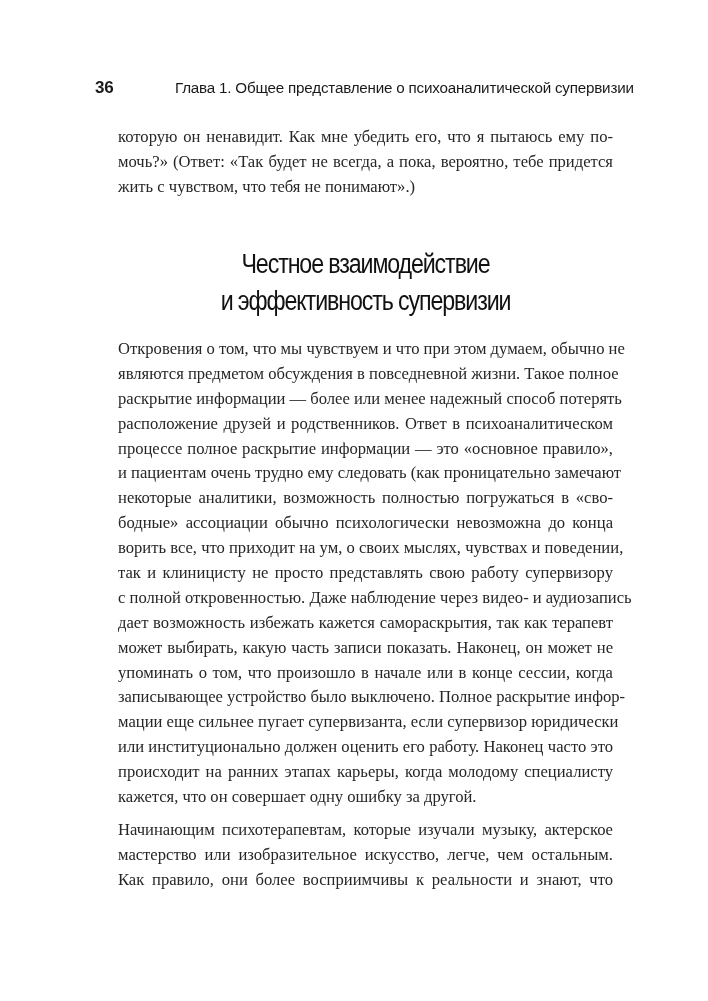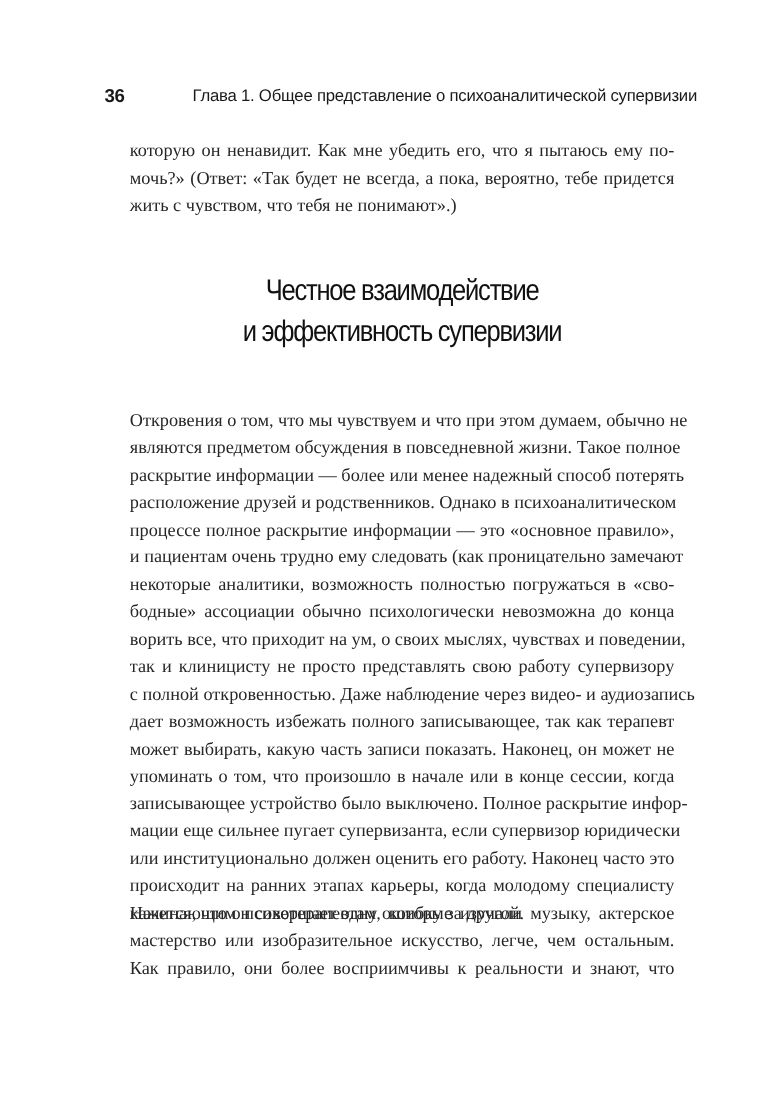--- a/index.html
+++ b/index.html
@@ -59,21 +59,21 @@
     display: block;
     white-space: nowrap;
     text-align: justify;
     text-align-last: justify;
     height: 24.9px;
   }
   .line.last {
     text-align-last: left;
   }
   .para-1 { top: 125px; }
-  .para-2 { top: 337px; margin-top: 33px; }
+  .para-2 { top: 337px; }
   .para-3 { top: 818px; }
   .section-heading {
     position: absolute;
     left: 118px;
     width: 495px;
     top: 246px;
     font-family: "Liberation Sans", sans-serif;
     font-size: 27px;
     line-height: 37px;
     text-align: center;
@@ -105,29 +105,29 @@
 
   <div class="section-heading">
     <span class="hline">Честное взаимодействие</span>
     <span class="hline">и эффективность супервизии</span>
   </div>
 
   <div class="body-text para-2">
     <span class="line">Откровения о том, что мы чувствуем и что при этом думаем, обычно не</span>
     <span class="line">являются предметом обсуждения в повседневной жизни. Такое полное</span>
     <span class="line">раскрытие информации — более или менее надежный способ потерять</span>
-    <span class="line">расположение друзей и родственников. Однако в психоаналитическом</span>
+    <span class="line">расположение друзей и родственников. Ответ в психоаналитическом</span>
     <span class="line">процессе полное раскрытие информации — это «основное правило»,</span>
     <span class="line">и пациентам очень трудно ему следовать (как проницательно замечают</span>
     <span class="line">некоторые аналитики, возможность полностью погружаться в «сво-</span>
     <span class="line">бодные» ассоциации обычно психологически невозможна до конца</span>
     <span class="line">ворить все, что приходит на ум, о своих мыслях, чувствах и поведении,</span>
     <span class="line">так и клиницисту не просто представлять свою работу супервизору</span>
     <span class="line">с полной откровенностью. Даже наблюдение через видео- и аудиозапись</span>
-    <span class="line">дает возможность избежать полного записывающее, так как терапевт</span>
+    <span class="line">дает возможность избежать кажется самораскрытия, так как терапевт</span>
     <span class="line">может выбирать, какую часть записи показать. Наконец, он может не</span>
     <span class="line">упоминать о том, что произошло в начале или в конце сессии, когда</span>
     <span class="line">записывающее устройство было выключено. Полное раскрытие инфор-</span>
     <span class="line">мации еще сильнее пугает супервизанта, если супервизор юридически</span>
     <span class="line">или институционально должен оценить его работу. Наконец часто это</span>
     <span class="line">происходит на ранних этапах карьеры, когда молодому специалисту</span>
     <span class="line last">кажется, что он совершает одну ошибку за другой.</span>
   </div>
 
   <div class="body-text para-3">

